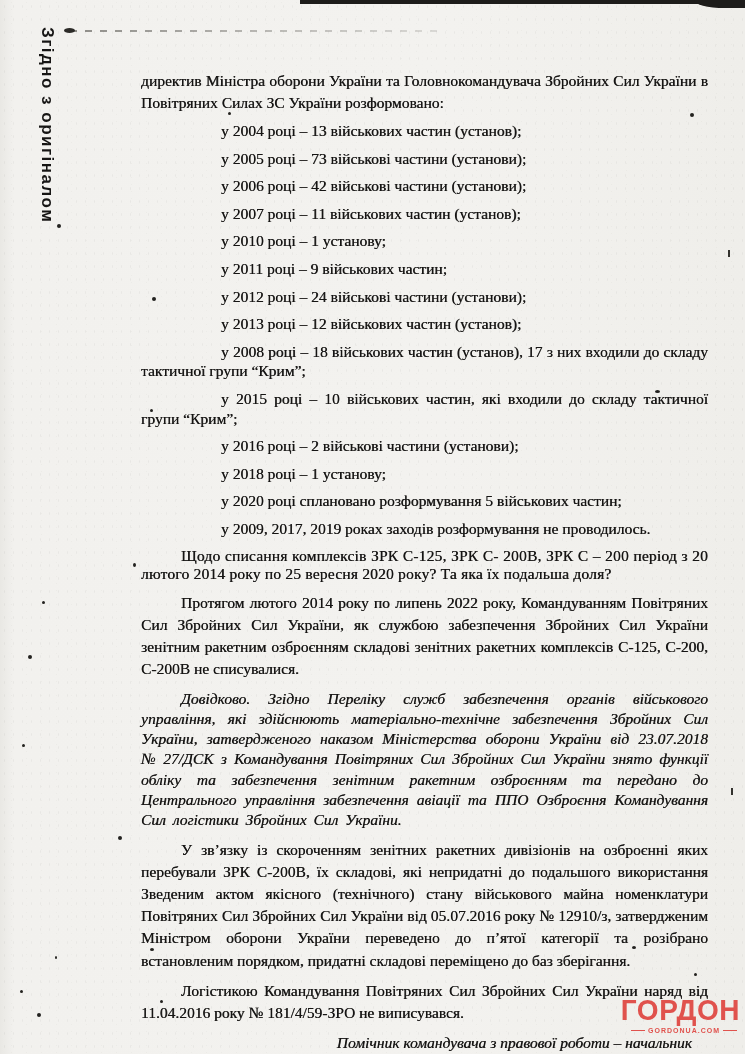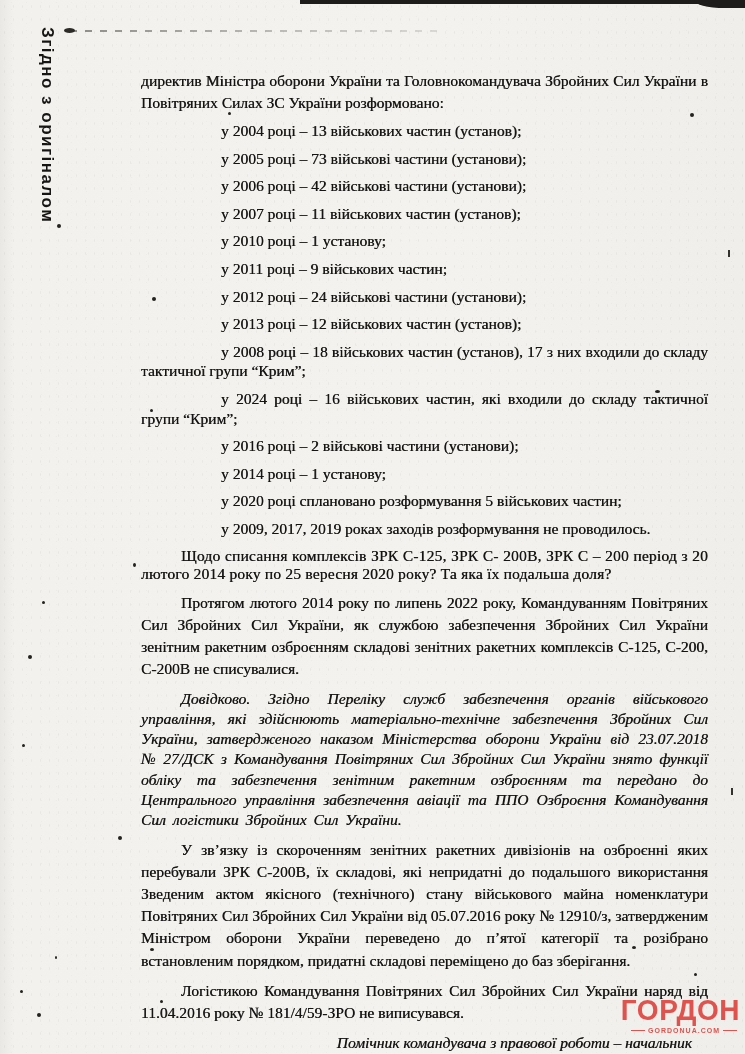--- a/index.html
+++ b/index.html
@@ -114,23 +114,23 @@
 
   <div class="li">у 2004 році – 13 військових частин (установ);</div>
   <div class="li">у 2005 році – 73 військові частини (установи);</div>
   <div class="li">у 2006 році – 42 військові частини (установи);</div>
   <div class="li">у 2007 році – 11 військових частин (установ);</div>
   <div class="li">у 2010 році – 1 установу;</div>
   <div class="li">у 2011 році – 9 військових частин;</div>
   <div class="li">у 2012 році – 24 військові частини (установи);</div>
   <div class="li">у 2013 році – 12 військових частин (установ);</div>
   <div class="li">у 2008 році – 18 військових частин (установ), 17 з них входили до складу тактичної групи “Крим”;</div>
-  <div class="li">у 2024 році – 16 військових частин, які входили до складу тактичної групи “Крим”;</div>
+  <div class="li">у 2015 році – 10 військових частин, які входили до складу тактичної групи “Крим”;</div>
   <div class="li">у 2016 році – 2 військові частини (установи);</div>
-  <div class="li">у 2014 році – 1 установу;</div>
+  <div class="li">у 2018 році – 1 установу;</div>
   <div class="li">у 2020 році сплановано розформування 5 військових частин;</div>
   <div class="li">у 2009, 2017, 2019 роках заходів розформування не проводилось.</div>
 
   <p class="question">Щодо списання комплексів ЗРК С-125, ЗРК С- 200В, ЗРК С – 200 період з 20 лютого 2014 року по 25 вересня 2020 року? Та яка їх подальша доля?</p>
   <p class="para p1">Протягом лютого 2014 року по липень 2022 року, Командуванням Повітряних Сил Збройних Сил України, як службою забезпечення Збройних Сил України зенітним ракетним озброєнням складові зенітних ракетних комплексів С-125, С-200, С-200В не списувалися.</p>
   <p class="note">Довідково. Згідно Переліку служб забезпечення органів військового управління, які здійснюють матеріально-технічне забезпечення Збройних Сил України, затвердженого наказом Міністерства оборони України від 23.07.2018 № 27/ДСК з Командування Повітряних Сил Збройних Сил України знято функції обліку та забезпечення зенітним ракетним озброєнням та передано до Центрального управління забезпечення авіації та ППО Озброєння Командування Сил логістики Збройних Сил України.</p>
   <p class="para p2">У зв’язку із скороченням зенітних ракетних дивізіонів на озброєнні яких перебували ЗРК С-200В, їх складові, які непридатні до подальшого використання Зведеним актом якісного (технічного) стану військового майна номенклатури Повітряних Сил Збройних Сил України від 05.07.2016 року № 12910/з, затвердженим Міністром оборони України переведено до п’ятої категорії та розібрано встановленим порядком, придатні складові переміщено до баз зберігання.</p>
   <p class="para p3">Логістикою Командування Повітряних Сил Збройних Сил України наряд від 11.04.2016 року № 181/4/59-ЗРО не виписувався.</p>
 
   <div class="signoff">

